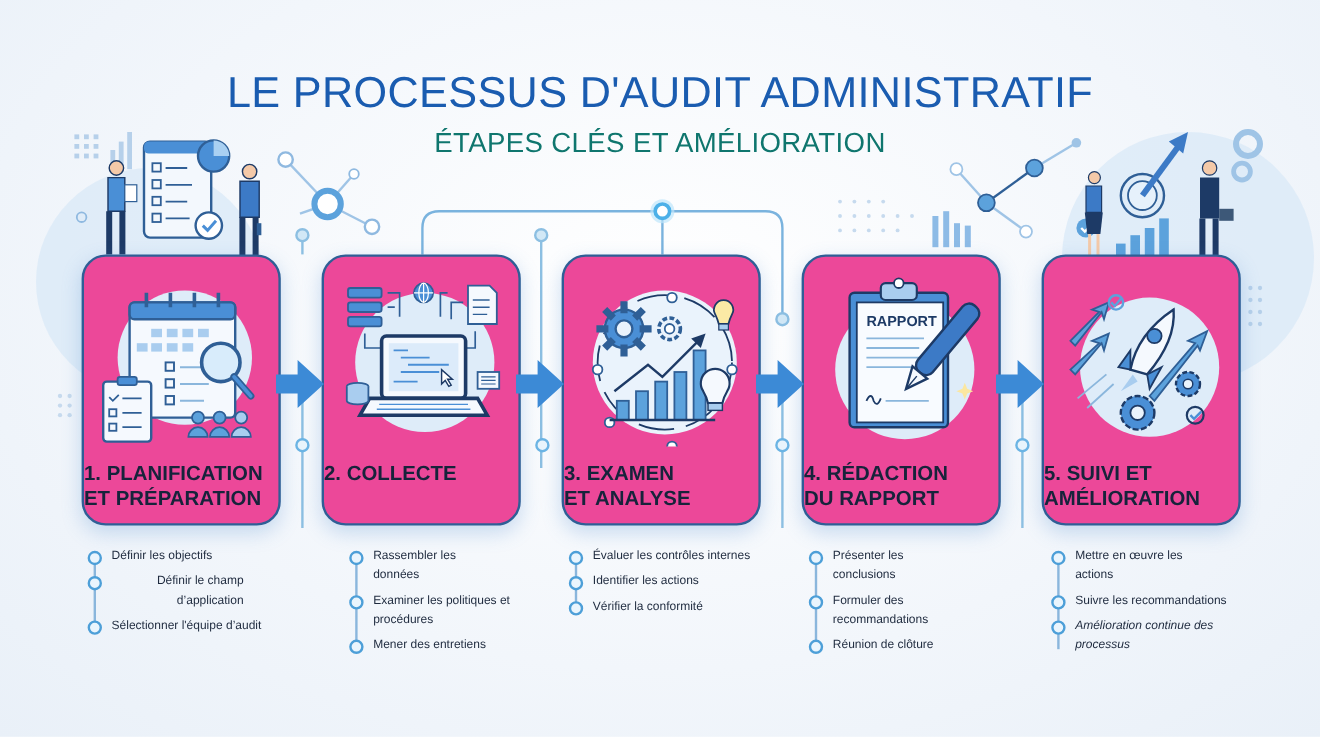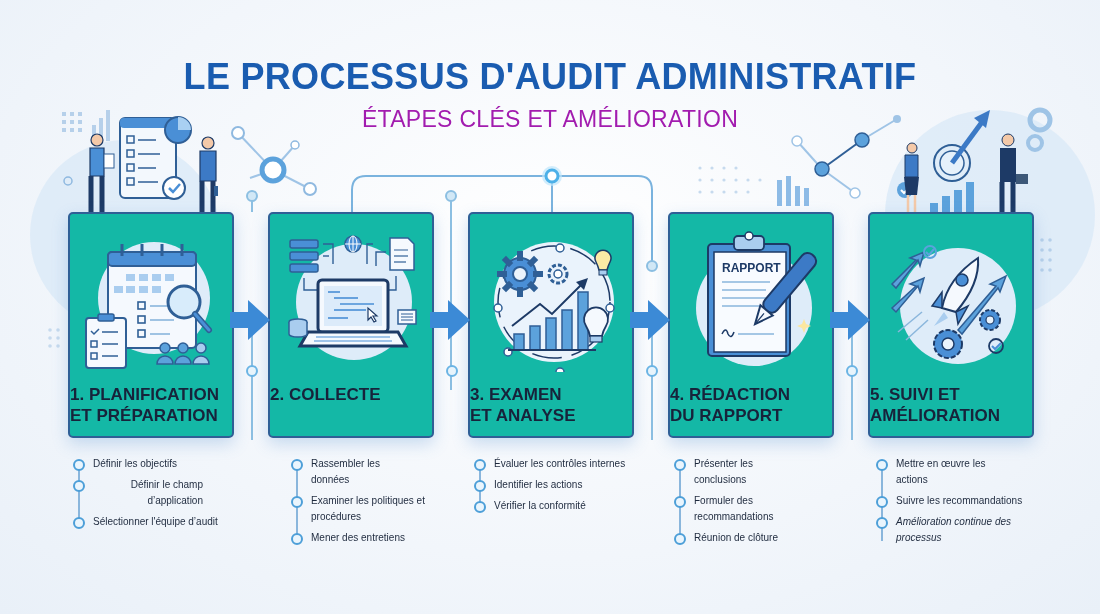--- a/index.html
+++ b/index.html
@@ -5,31 +5,31 @@
   * { box-sizing: border-box; margin: 0; padding: 0; }
   html, body { width: 1100px; height: 614px; overflow: hidden; }
   body {
     font-family: "Liberation Sans", sans-serif;
     background: radial-gradient(ellipse at 50% 40%, #ffffff 0%, #f2f6fb 60%, #e9f0f8 100%);
     position: relative;
     color: #1b2a44;
   }
   .title {
     position: absolute; left: 0; width: 1100px; top: 56px;
-    text-align: center; font-weight: 700; font-size: 36px;
+    text-align: center; font-weight: 400; font-size: 36px;
     color: #1a5cb0; letter-spacing: 0.3px;
   }
   .subtitle {
     position: absolute; left: 0; width: 1100px; top: 106px;
-    text-align: center; font-size: 23px; color: #a21caf; letter-spacing: 0.3px;
+    text-align: center; font-size: 23px; color: #0f766e; letter-spacing: 0.3px;
   }
   .deco { position: absolute; }
   .card {
     position: absolute; top: 212px; width: 166px; height: 226px;
-    background: #14b8a6; border: 2.5px solid #2f5f96; border-radius: 5px;
+    background: #ec4899; border: 2.5px solid #2f5f96; border-radius: 20px;
     box-shadow: 0 6px 16px rgba(80,140,210,0.28);
     overflow: hidden;
   }
   .card .icon-area {
     position: absolute; left: 8px; top: 8px; width: 146px; height: 150px;
   }
   .card .label {
     position: absolute; left: 0; right: 0; top: 170px;
     text-align: left; font-weight: 700; font-size: 17px; line-height: 21px;
     color: #17233b;

